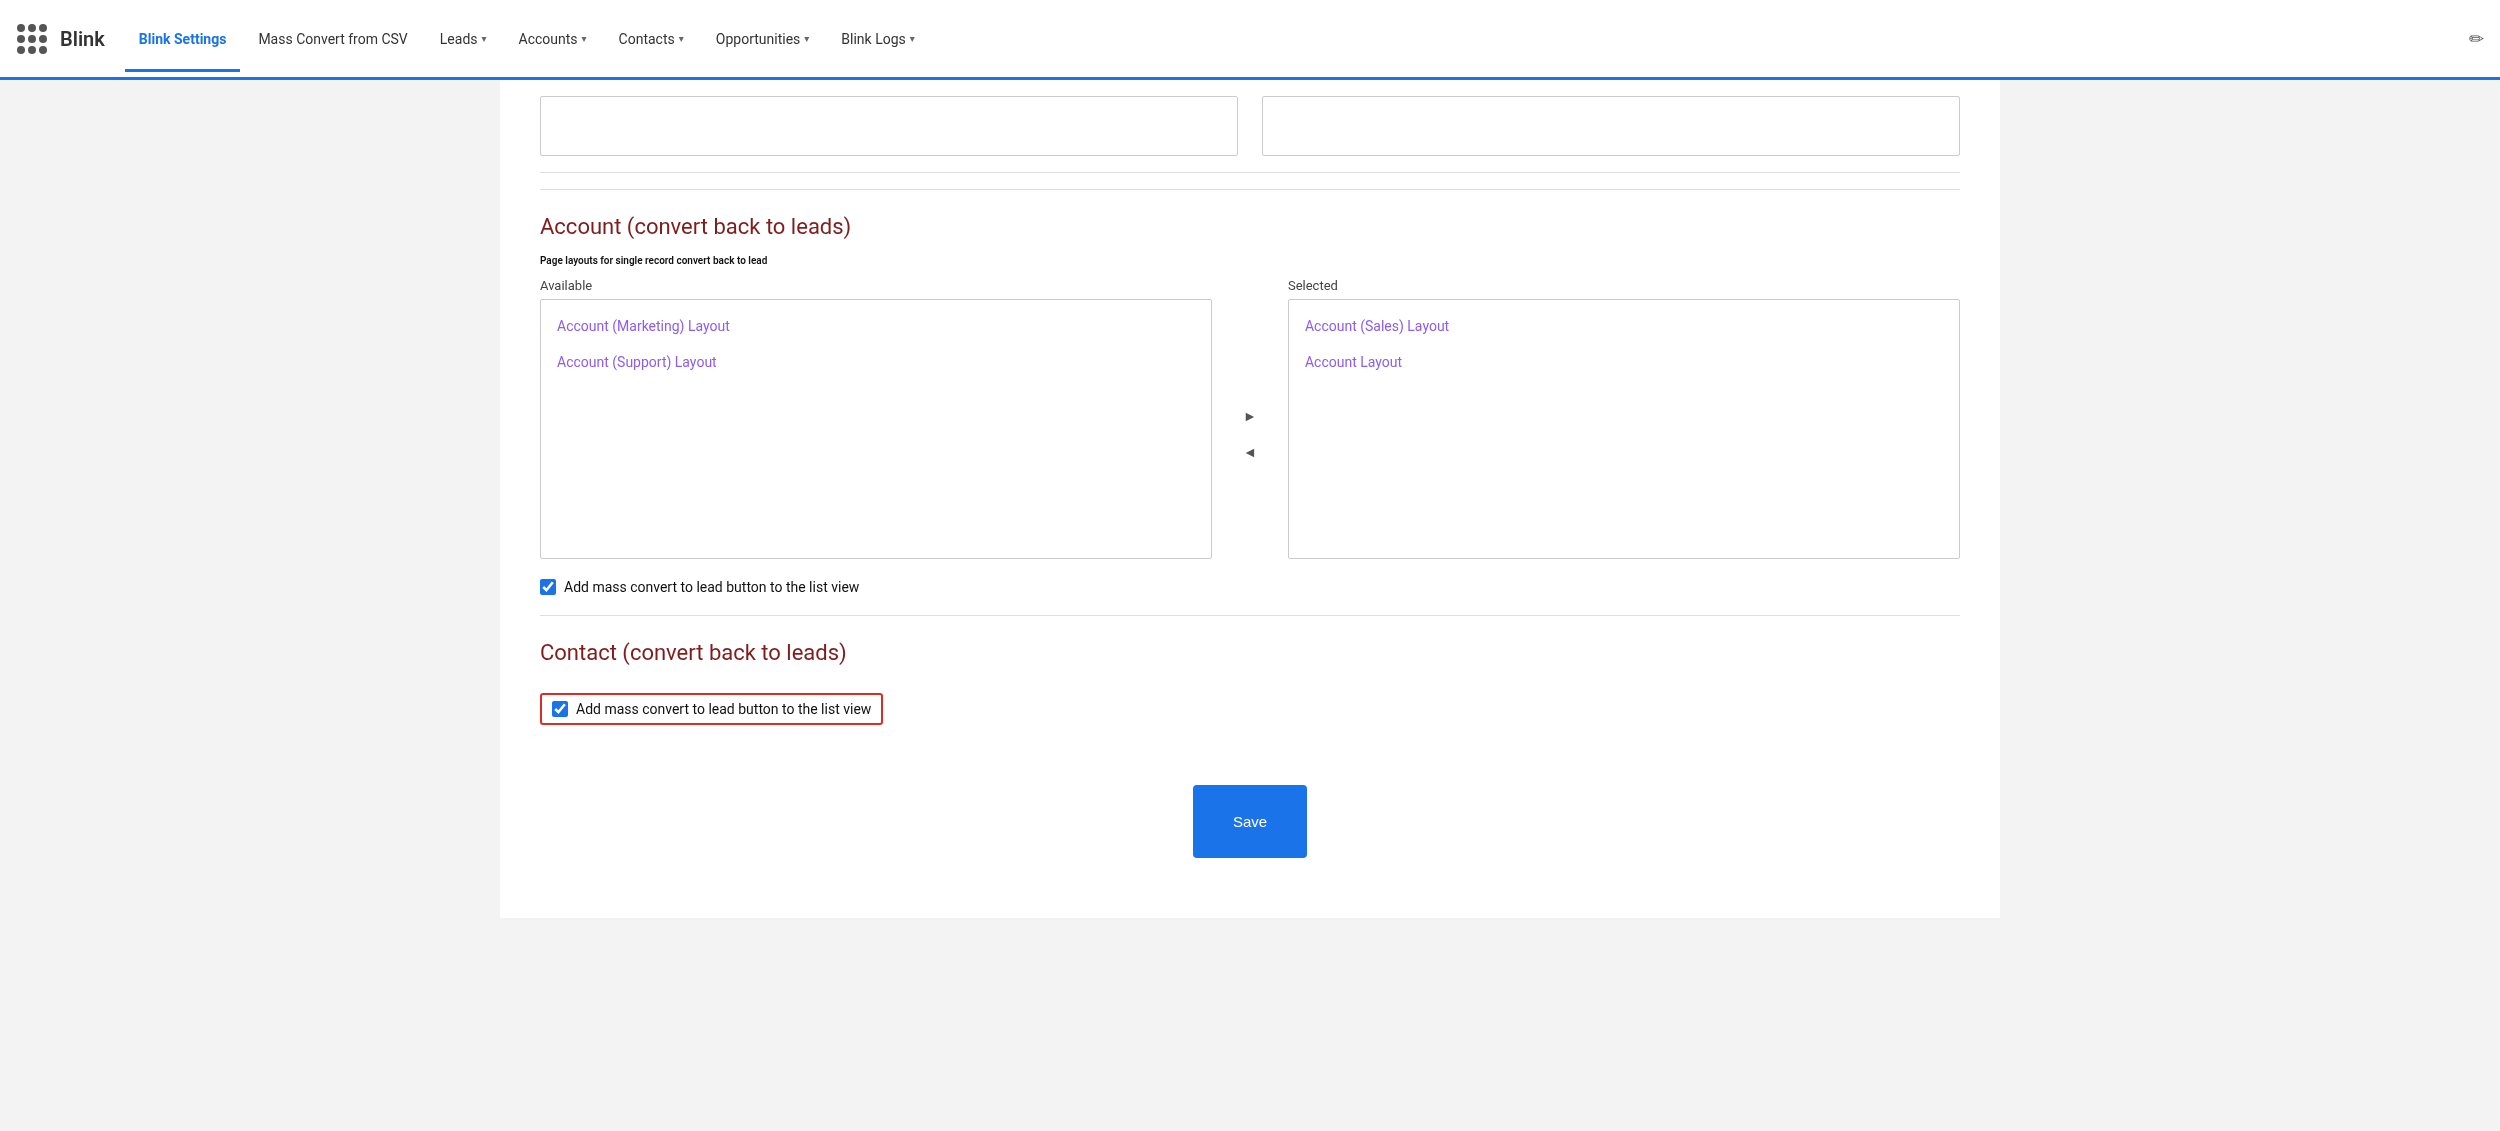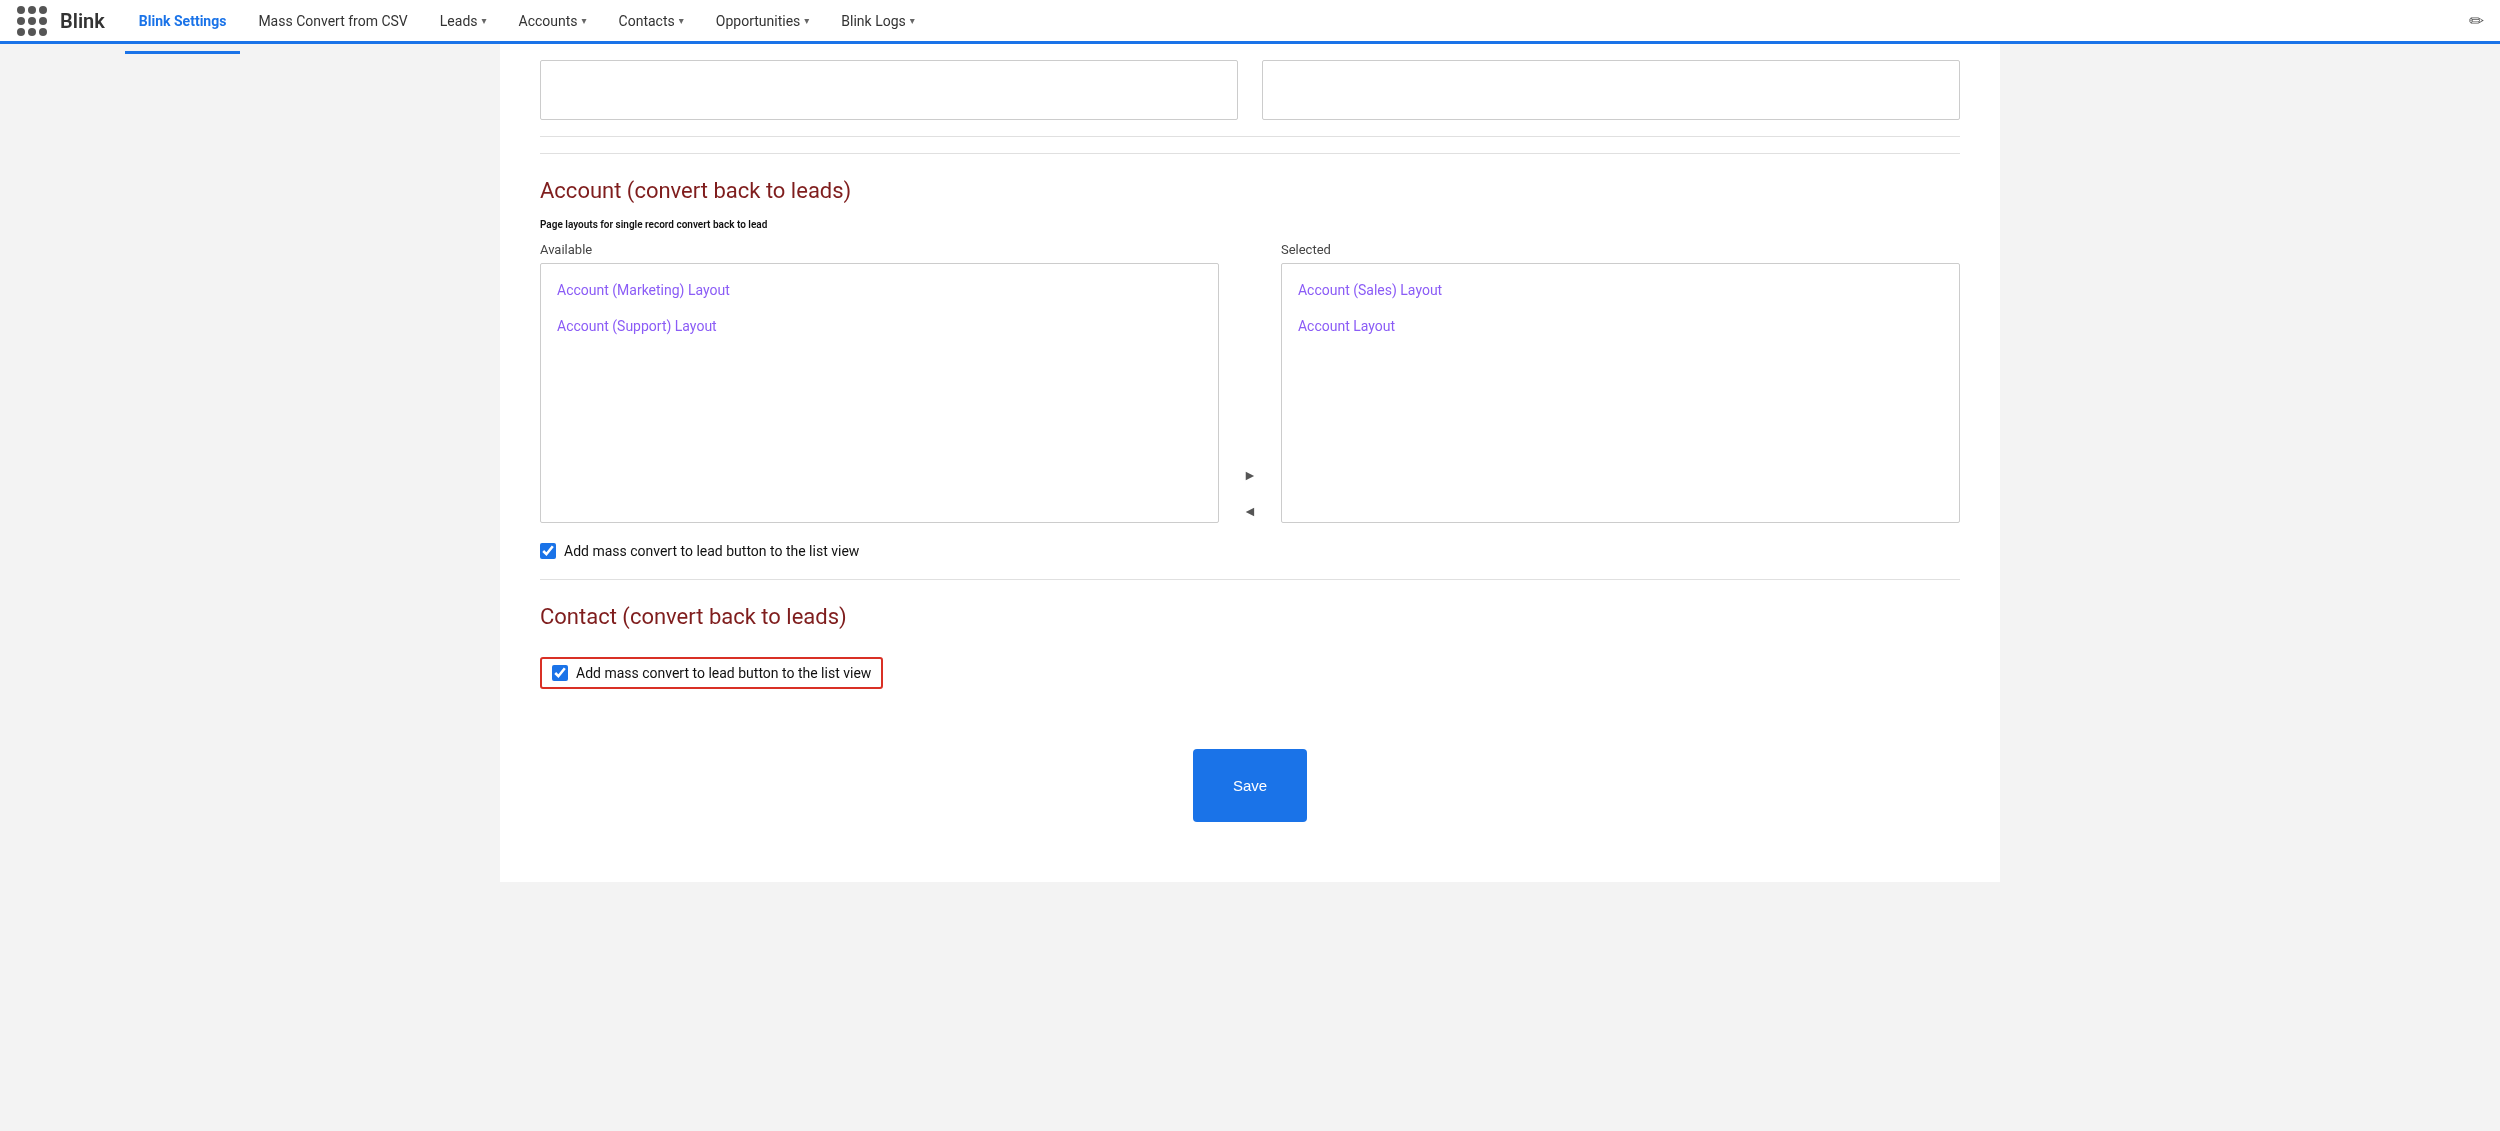--- a/index.html
+++ b/index.html
@@ -3,21 +3,21 @@
   <meta charset="utf-8">
   <style>
     * { box-sizing: border-box; margin: 0; padding: 0; }
     body { font-family: -apple-system, BlinkMacSystemFont, 'Segoe UI', Roboto, sans-serif; font-size: 14px; background: #f3f3f3; color: #111; }
 
     
     .topnav {
       display: flex; align-items: center;
       background: #fff;
       border-bottom: 3px solid #1a73e8;
-      height: 44px; padding: 0 16px; gap: 4px;
+      height: 80px; padding: 0 16px; gap: 4px;
       position: relative; z-index: 10;
     }
     .nav-grid-icon { display: flex; align-items: center; justify-content: center; width: 32px; height: 32px; margin-right: 8px; cursor: pointer; }
     .grid-dots { display: grid; grid-template-columns: repeat(3,8px); gap: 3px; }
     .grid-dot { width: 8px; height: 8px; background: #555; border-radius: 50%; }
     .nav-brand { font-size: 20px; font-weight: 600; color: #333; margin-right: 16px; }
     .nav-item {
       display: flex; align-items: center; gap: 4px;
       padding: 0 14px; height: 64px; cursor: pointer;
       font-size: 14px; color: #333; white-space: nowrap;
@@ -70,21 +70,21 @@
       margin: 24px 0 16px 0;
     }
 
     .subsection-label {
       font-size: 10px; font-weight: 600; color: #111;
       margin-bottom: 12px;
     }
 
     
     .picker-area {
-      display: flex; align-items: flex-end; gap: 8px;
+      display: flex; align-items: center; gap: 15px;
       margin-bottom: 20px;
     }
     .picker-column { flex: 1; }
     .picker-header { font-size: 13px; color: #444; margin-bottom: 6px; }
     .picker-list {
       border: 1px solid #ccc;
       border-radius: 2px;
       background: #fff;
       min-height: 260px;
       padding: 8px 0;

